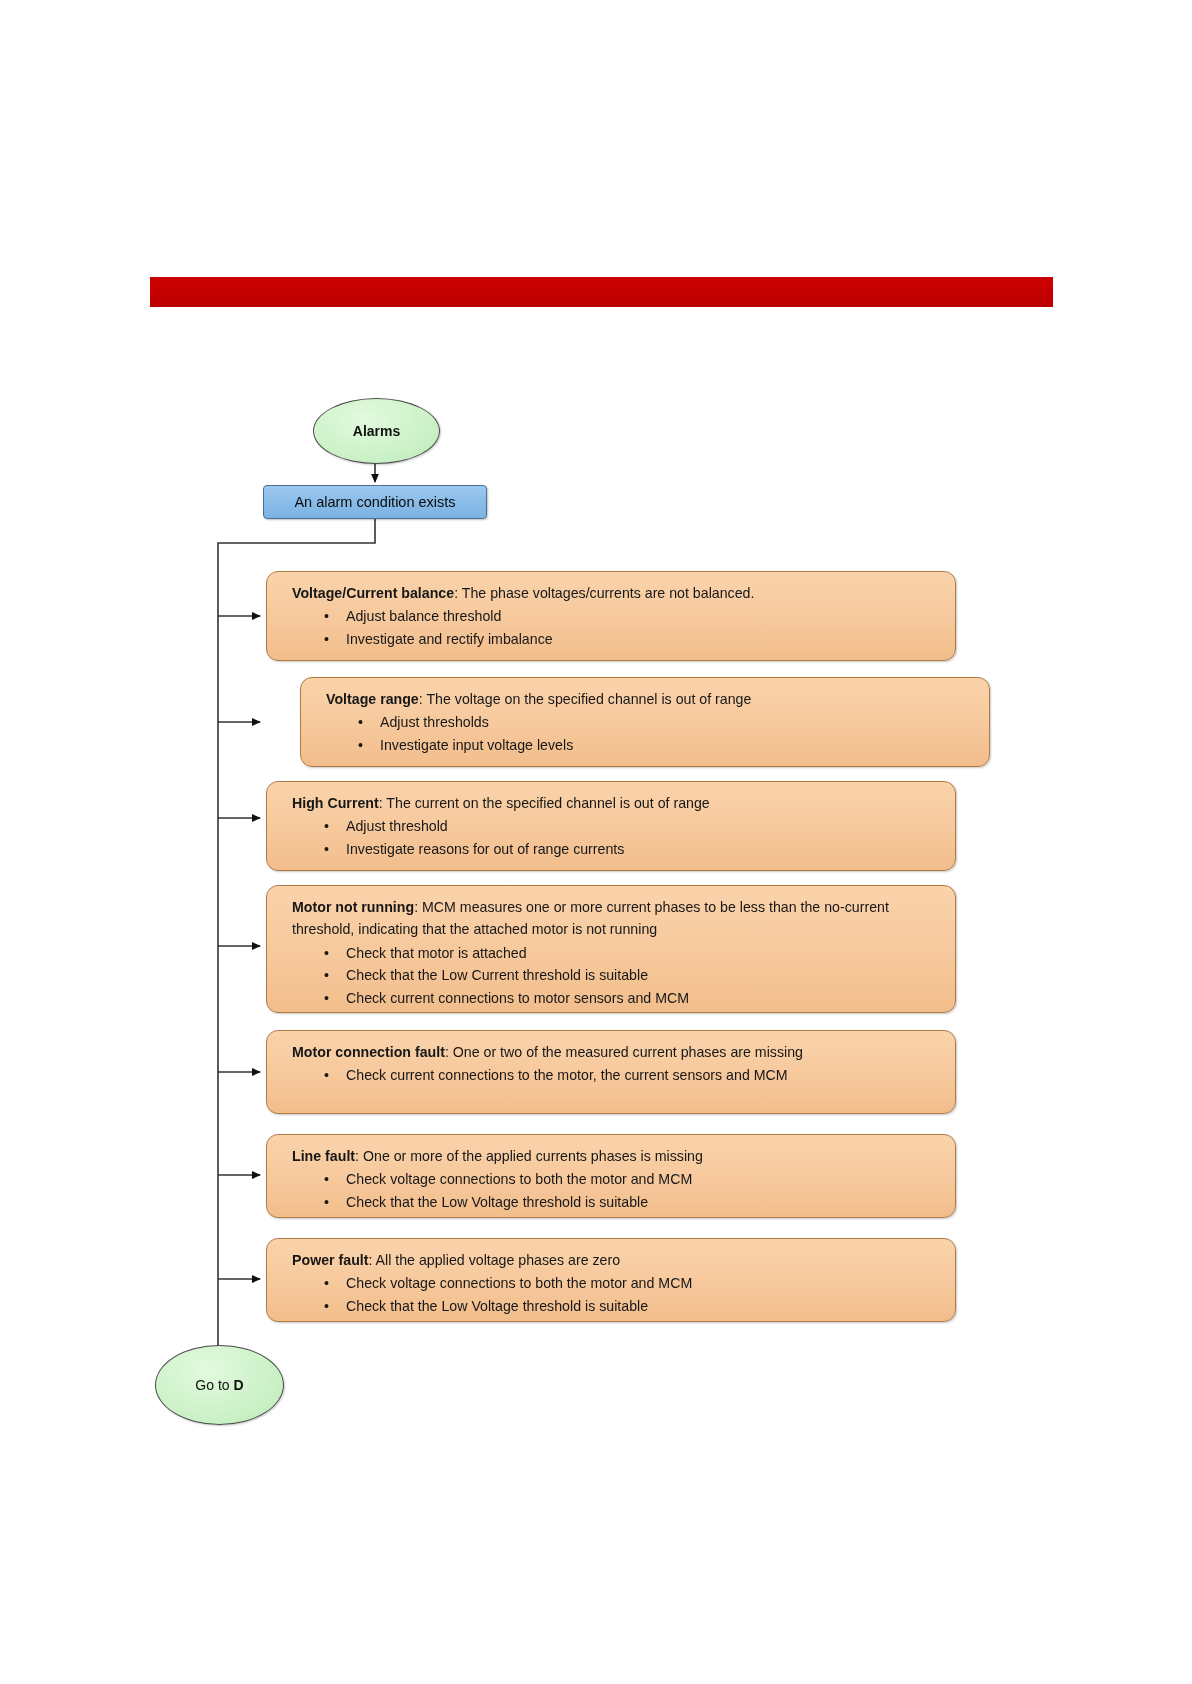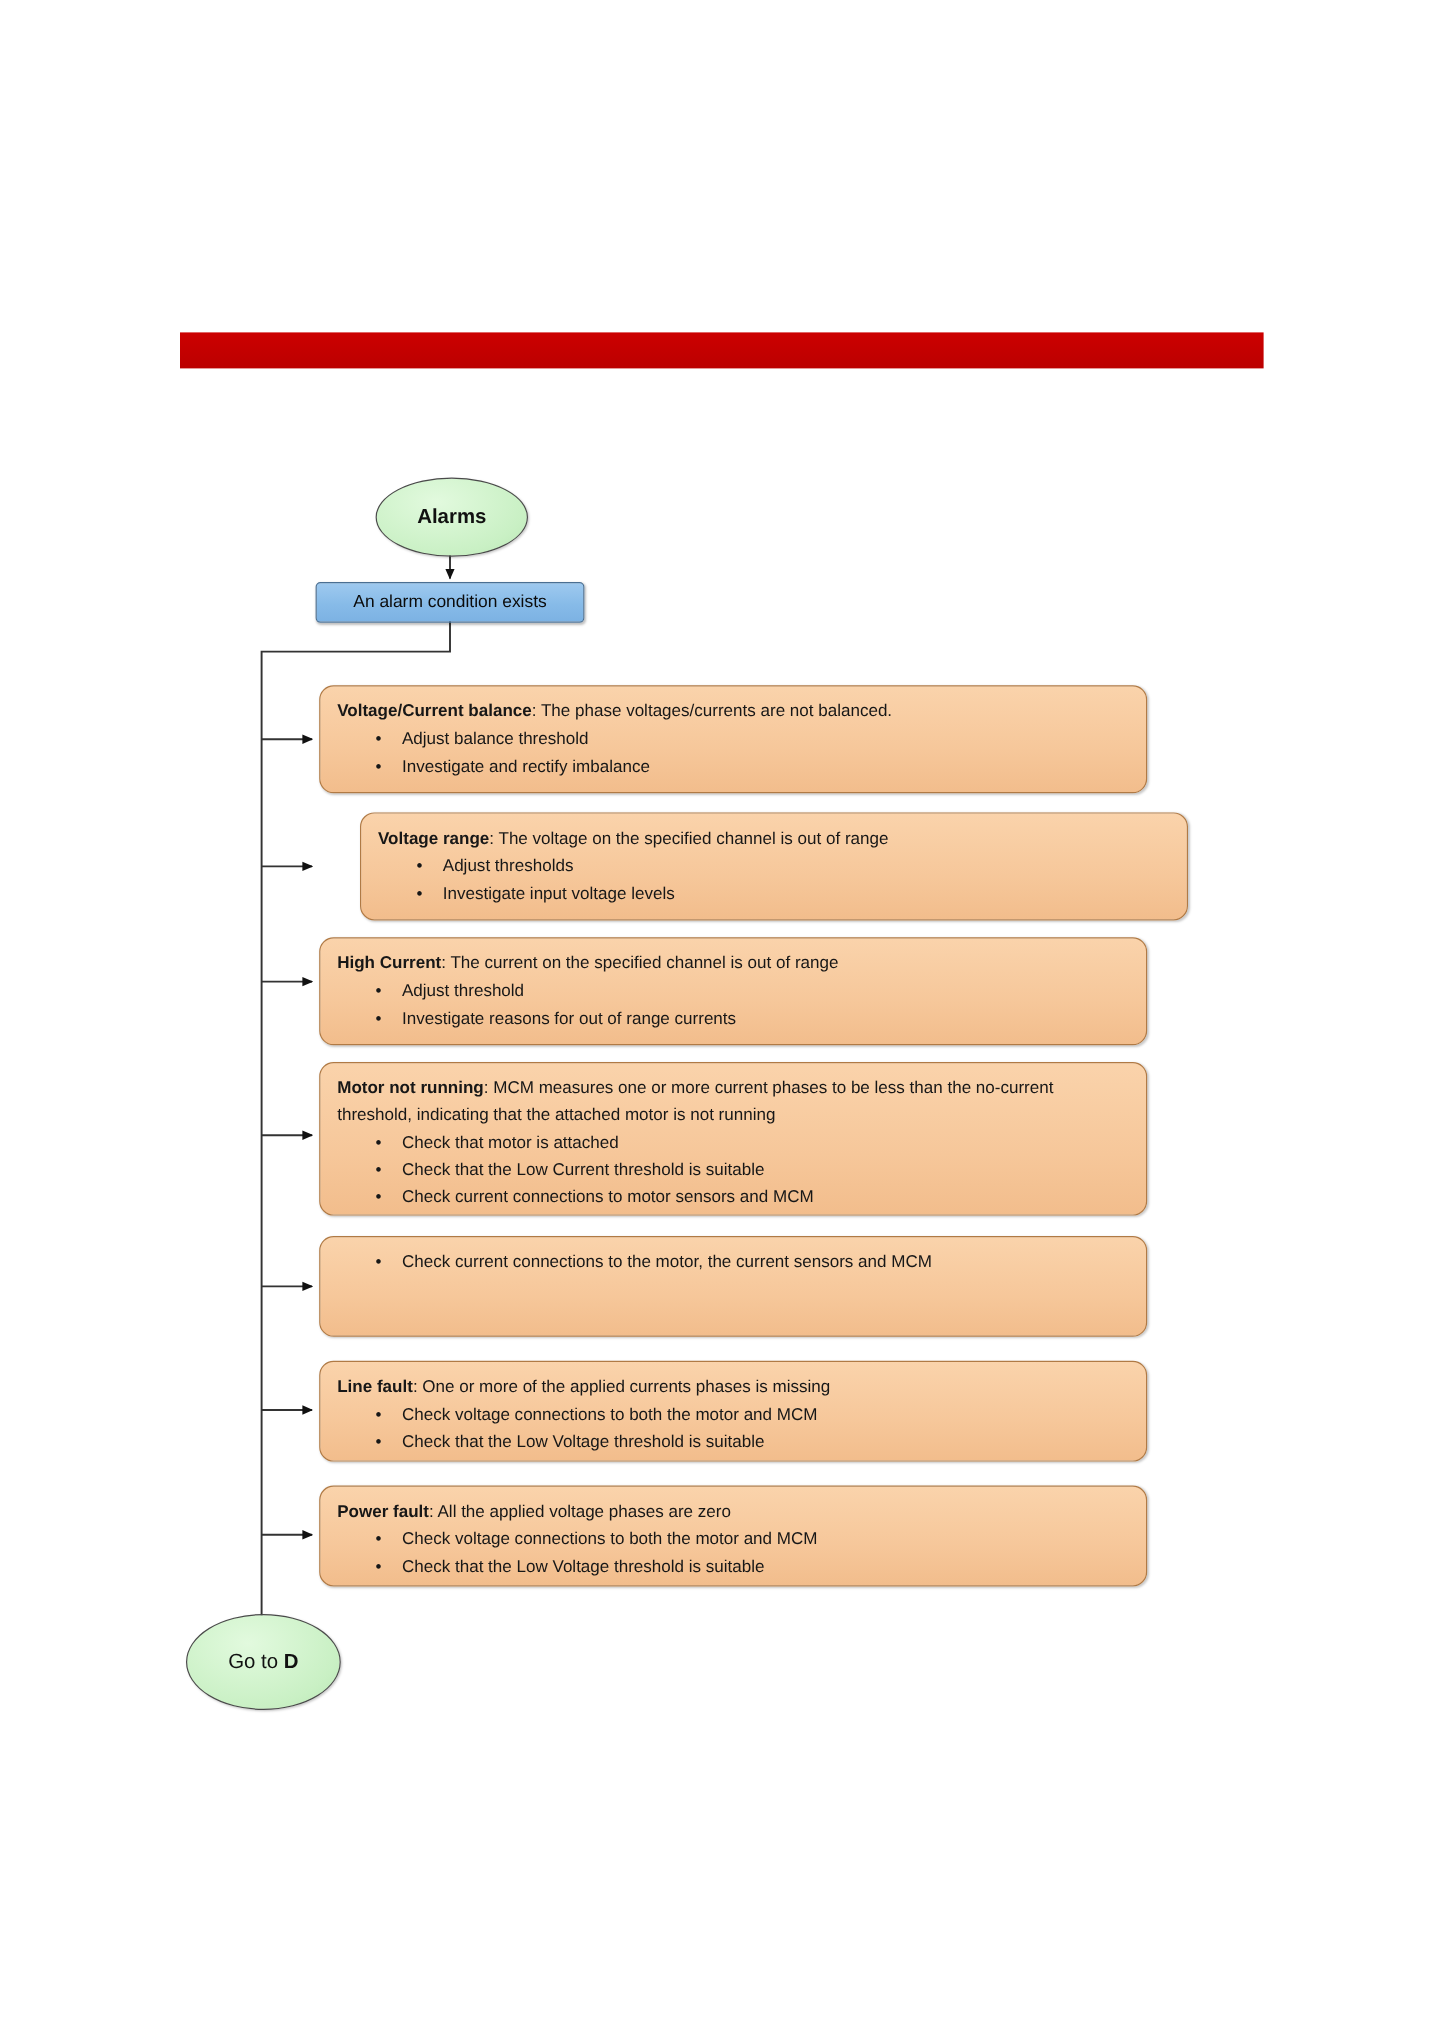--- a/index.html
+++ b/index.html
@@ -49,21 +49,21 @@
     border-radius: 50%;
     background: #ccf2cc;
     background: radial-gradient(ellipse at 40% 30%, #e2fade 0%, #c9f0c4 70%, #b9e6b4 100%);
     border: 1px solid #4a4a4a;
     box-shadow: 1px 1px 2px rgba(0,0,0,0.22);
     display: flex;
     align-items: center;
     justify-content: center;
     text-align: center;
     color: #111111;
-    font-size: 17px;
+    font-size: 14px;
   }
   .ellipse-start {
     left: 313px;
     top: 398px;
     width: 125px;
     height: 64px;
     font-weight: bold;
   }
   .ellipse-end {
     left: 155px;
@@ -97,21 +97,21 @@
   .alarm-box {
     position: absolute;
     left: 266px;
     width: 690px;
     background: #f7c89a;
     background: linear-gradient(to bottom, #fad3ab 0%, #f6c79a 60%, #f2bd8c 100%);
     border: 1px solid #b07a45;
     border-radius: 12px;
     box-shadow: 1px 1px 2px rgba(0,0,0,0.22);
     box-sizing: border-box;
-    padding: 10px 14px 10px 14px;
+    padding: 10px 14px 10px 25px;
     color: #171717;
     font-size: 14.2px;
     line-height: 1.58;
   }
   .alarm-title-line {
     margin: 0 0 1px 0;
   }
   .alarm-title-line .label { font-weight: bold; }
   .alarm-bullets {
     margin: 0;
@@ -199,20 +199,23 @@
       <span class="label">Motor not running</span><span>: </span><span>MCM measures one or more current phases to be less than the no-current threshold, indicating that the attached motor is not running</span>
     </p>
     <ul class="alarm-bullets">
       <li><span class="bullet-dot">•</span><span>Check that motor is attached</span></li>
       <li><span class="bullet-dot">•</span><span>Check that the Low Current threshold is suitable</span></li>
       <li><span class="bullet-dot">•</span><span>Check current connections to motor sensors and MCM</span></li>
     </ul>
   </div>
 
   <div class="alarm-box" id="alarm-box-4" style="top:1030px; height:84px;">
+    <p class="alarm-title-line">
+      <span class="label">Motor connection fault</span><span>: </span><span>One or two of the measured current phases are missing</span>
+    </p>
     <ul class="alarm-bullets">
       <li><span class="bullet-dot">•</span><span>Check current connections to the motor, the current sensors and MCM</span></li>
     </ul>
   </div>
 
   <div class="alarm-box" id="alarm-box-5" style="top:1134px; height:84px;">
     <p class="alarm-title-line">
       <span class="label">Line fault</span><span>: </span><span>One or more of the applied currents phases is missing</span>
     </p>
     <ul class="alarm-bullets">

